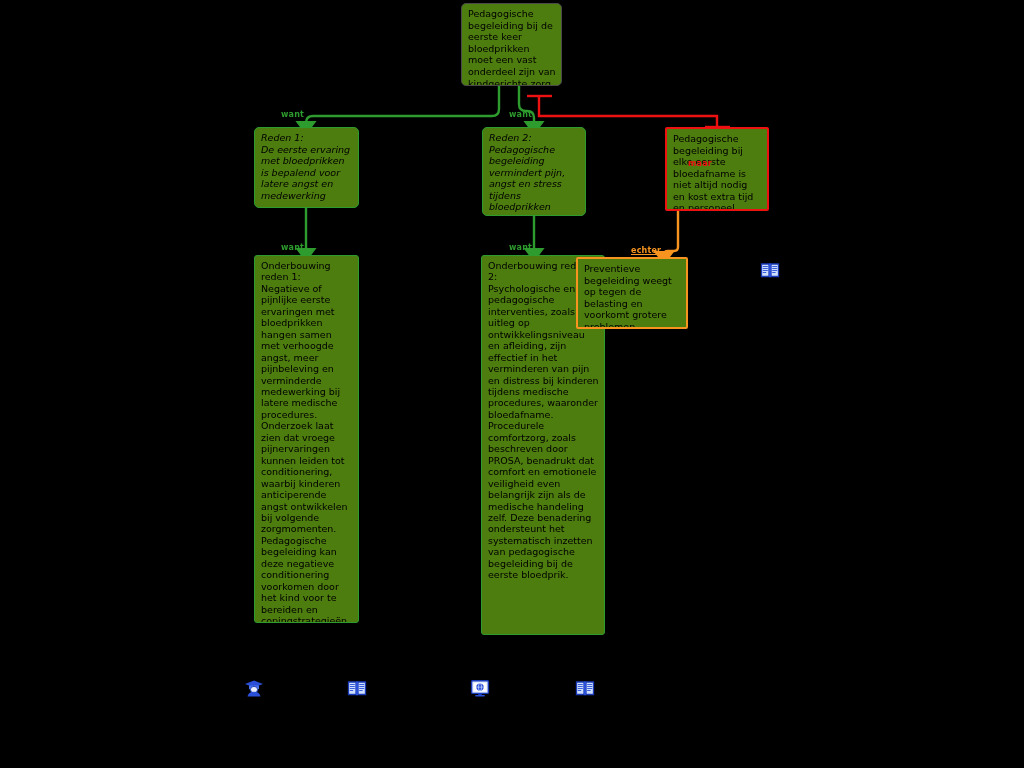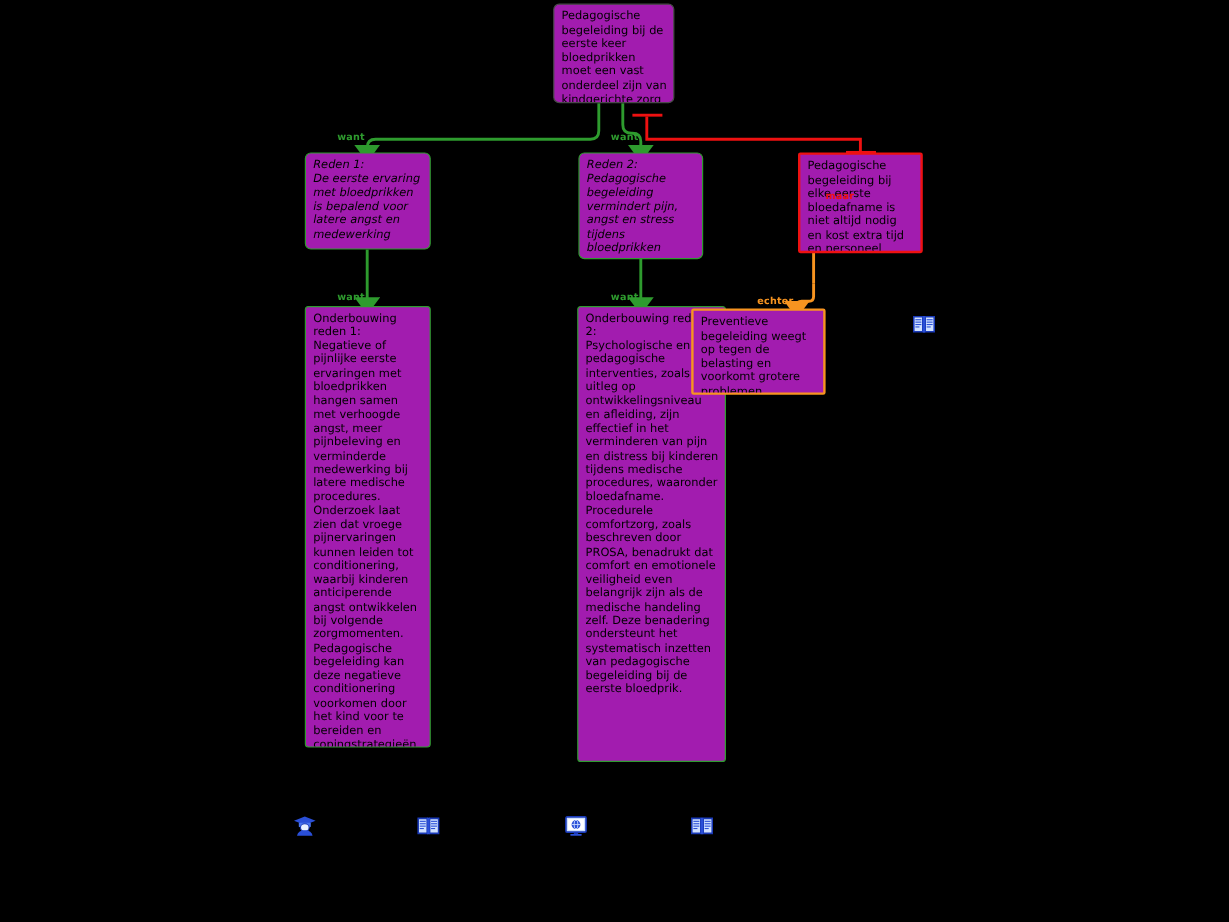--- a/index.html
+++ b/index.html
@@ -2,21 +2,21 @@
 <html><head>
 <meta charset="utf-8">
 <style>
   html,body{margin:0;padding:0;background:#000;}
   body{width:1024px;height:768px;position:relative;overflow:hidden;
        font-family:"DejaVu Sans", sans-serif;}
   #stage{position:absolute;left:0;top:0;width:1024px;height:768px;}
 
   svg.edges{position:absolute;left:0;top:0;width:1024px;height:768px;pointer-events:none;}
 
-  .node{position:absolute;background:#a21caf;color:#000000;
+  .node{position:absolute;background:#4d7c0f;color:#000000;
         box-sizing:border-box;overflow:hidden;}
   .node .txt{display:block;white-space:pre-wrap;}
 
   
   .n-root{border:1px solid #4a4a4a;border-radius:5px;
           font-size:9.5px;line-height:11.6px;padding:4px 5px 3px 6px;}
 
   
   .n-green{border:1.6px solid #2e9b2e;border-radius:5px;
            font-size:9.5px;line-height:11.5px;padding:4px 5px 3px 6px;font-style:italic;}
@@ -27,21 +27,21 @@
   .n-red{border:2px solid #ee1111;border-radius:2px;
          font-size:9.5px;line-height:11.5px;padding:4px 5px 3px 6px;}
   
   .n-orange{border:2px solid #f79420;border-radius:2px;
             font-size:9.5px;line-height:11.5px;padding:4px 5px 3px 6px;}
 
   .elabel{position:absolute;font-size:8px;font-weight:bold;
           letter-spacing:.2px;line-height:9px;white-space:nowrap;}
   .el-green{color:#2e9b2e;}
   .el-red{color:#ee1111;margin-top:48px;}
-  .el-orange{color:#f79420;}
+  .el-orange{color:#f79420;text-decoration:underline;}
 
   .icon{position:absolute;width:20px;height:18px;}
   .icon svg{display:block;width:20px;height:18px;}
 </style>
 </head>
 <body>
 
 <div id="stage">
 
   <svg class="edges" viewBox="0 0 1024 768">

